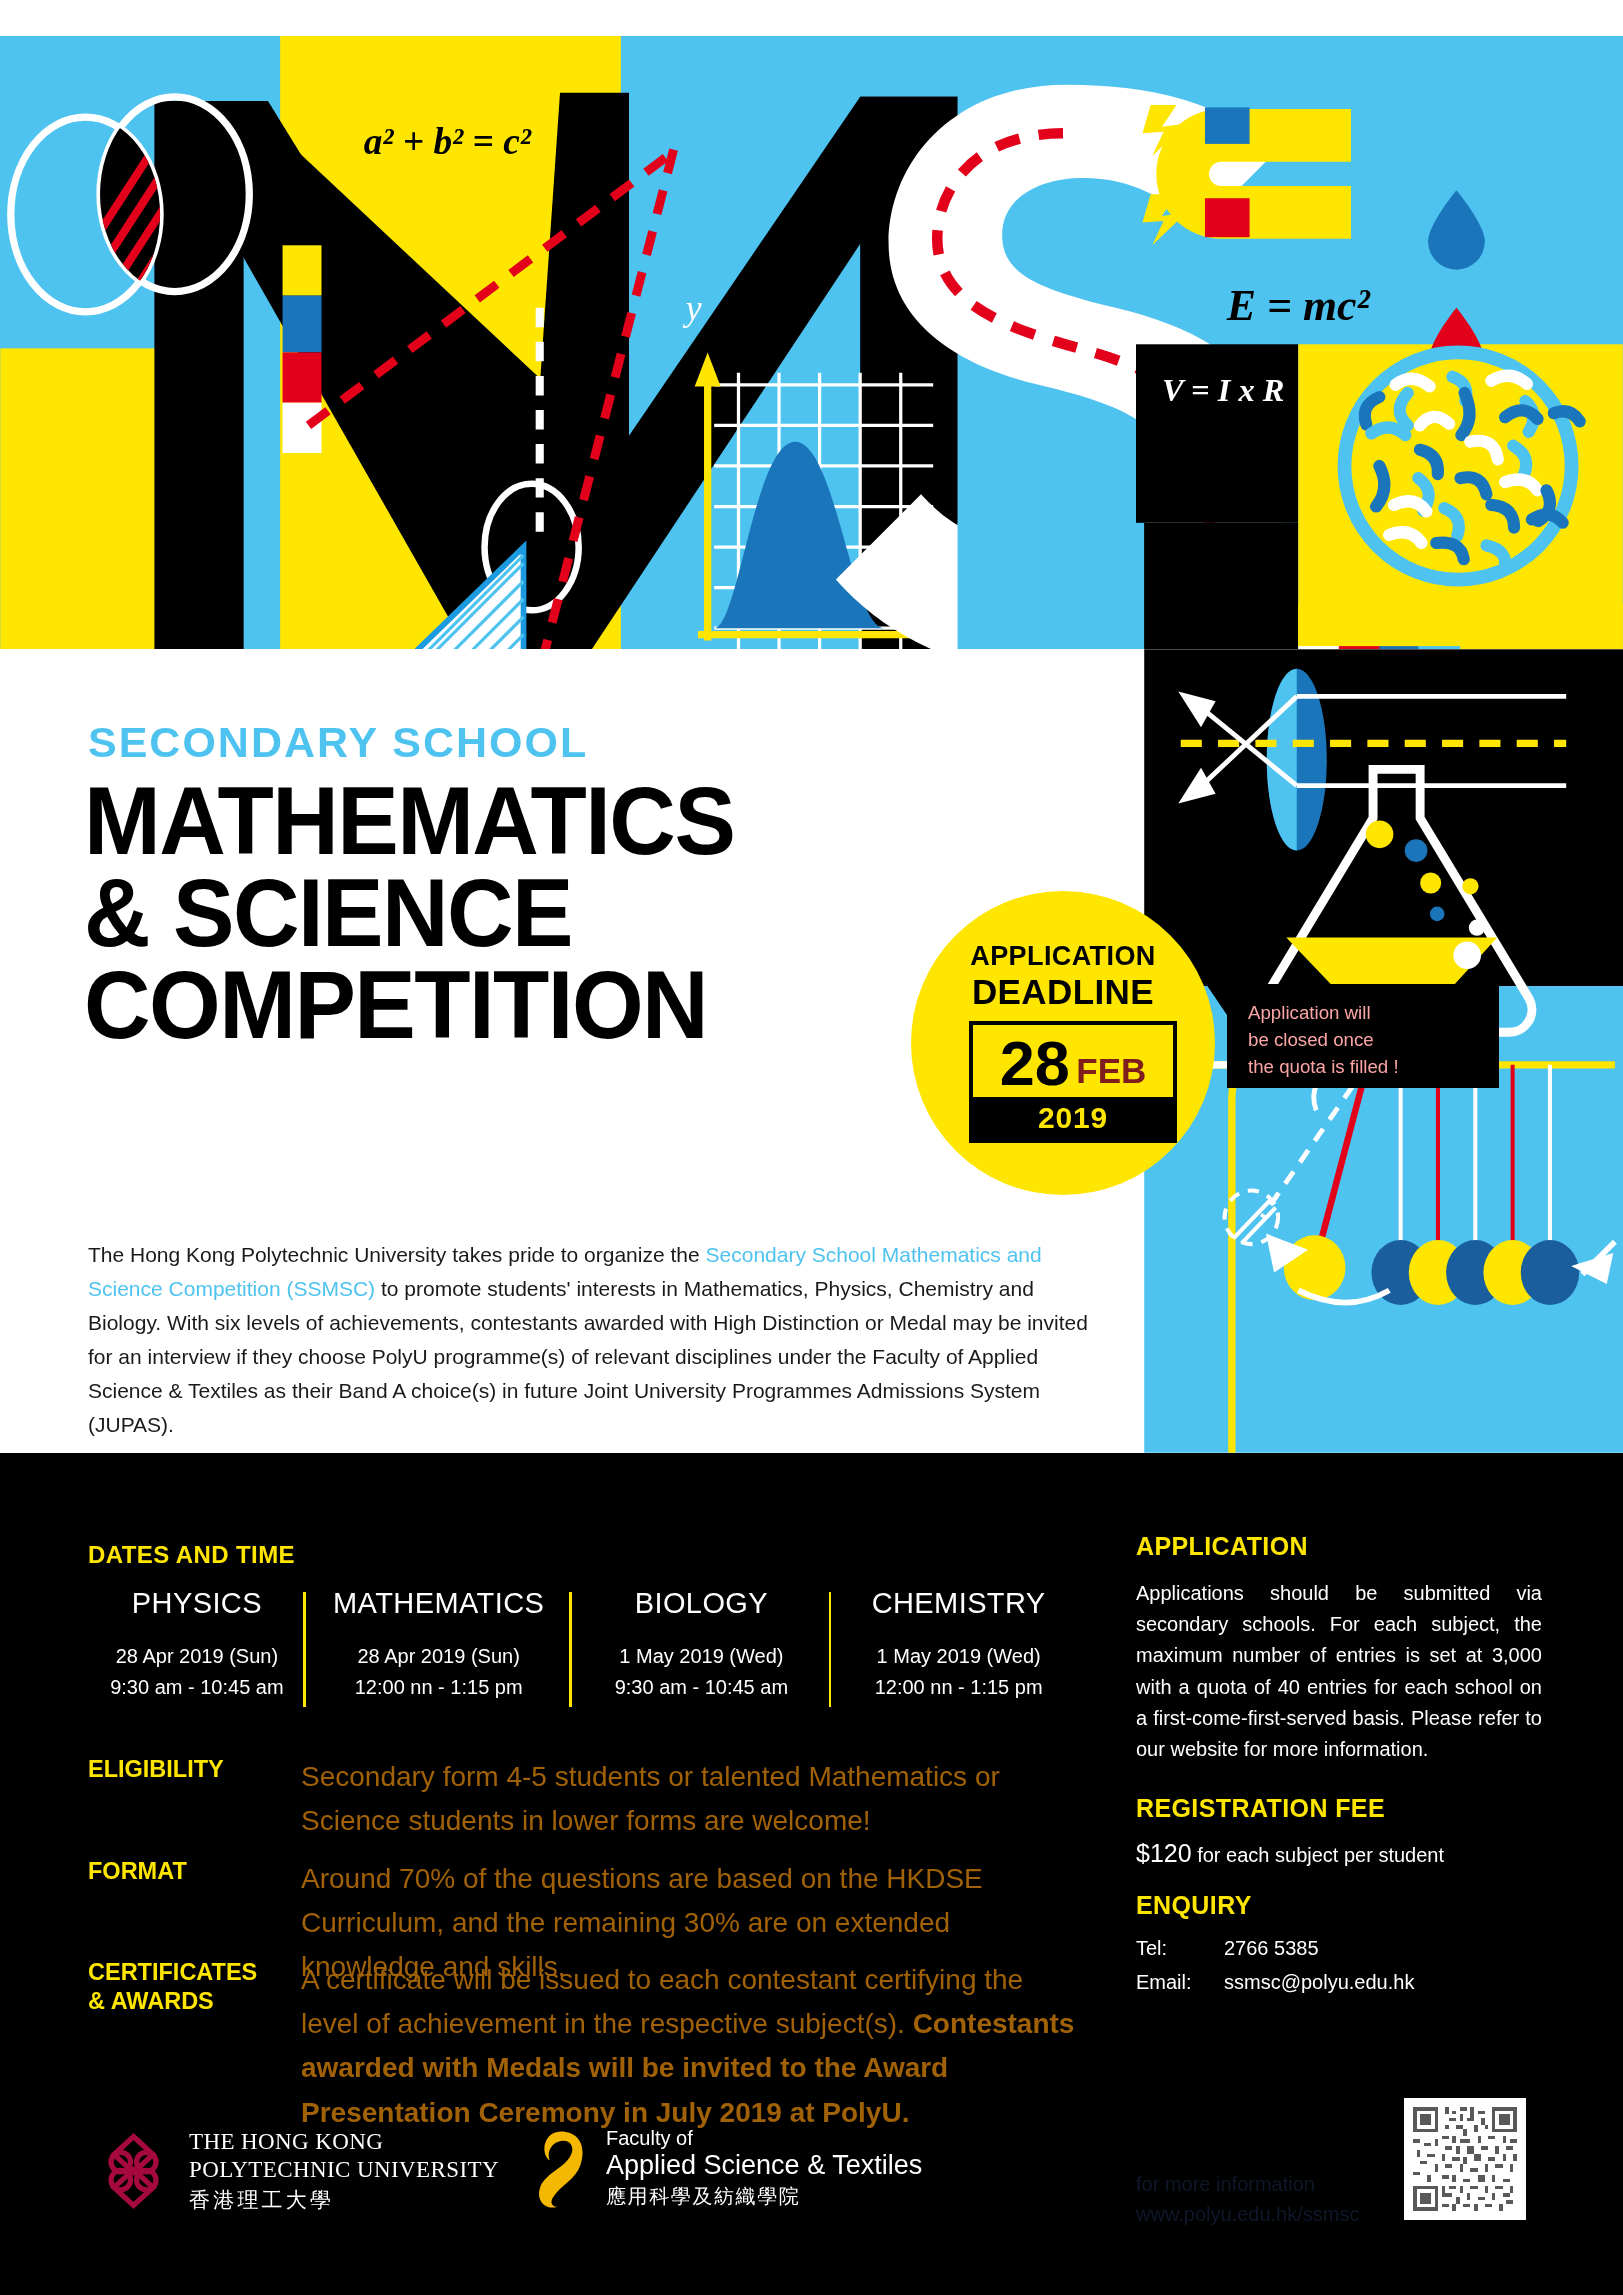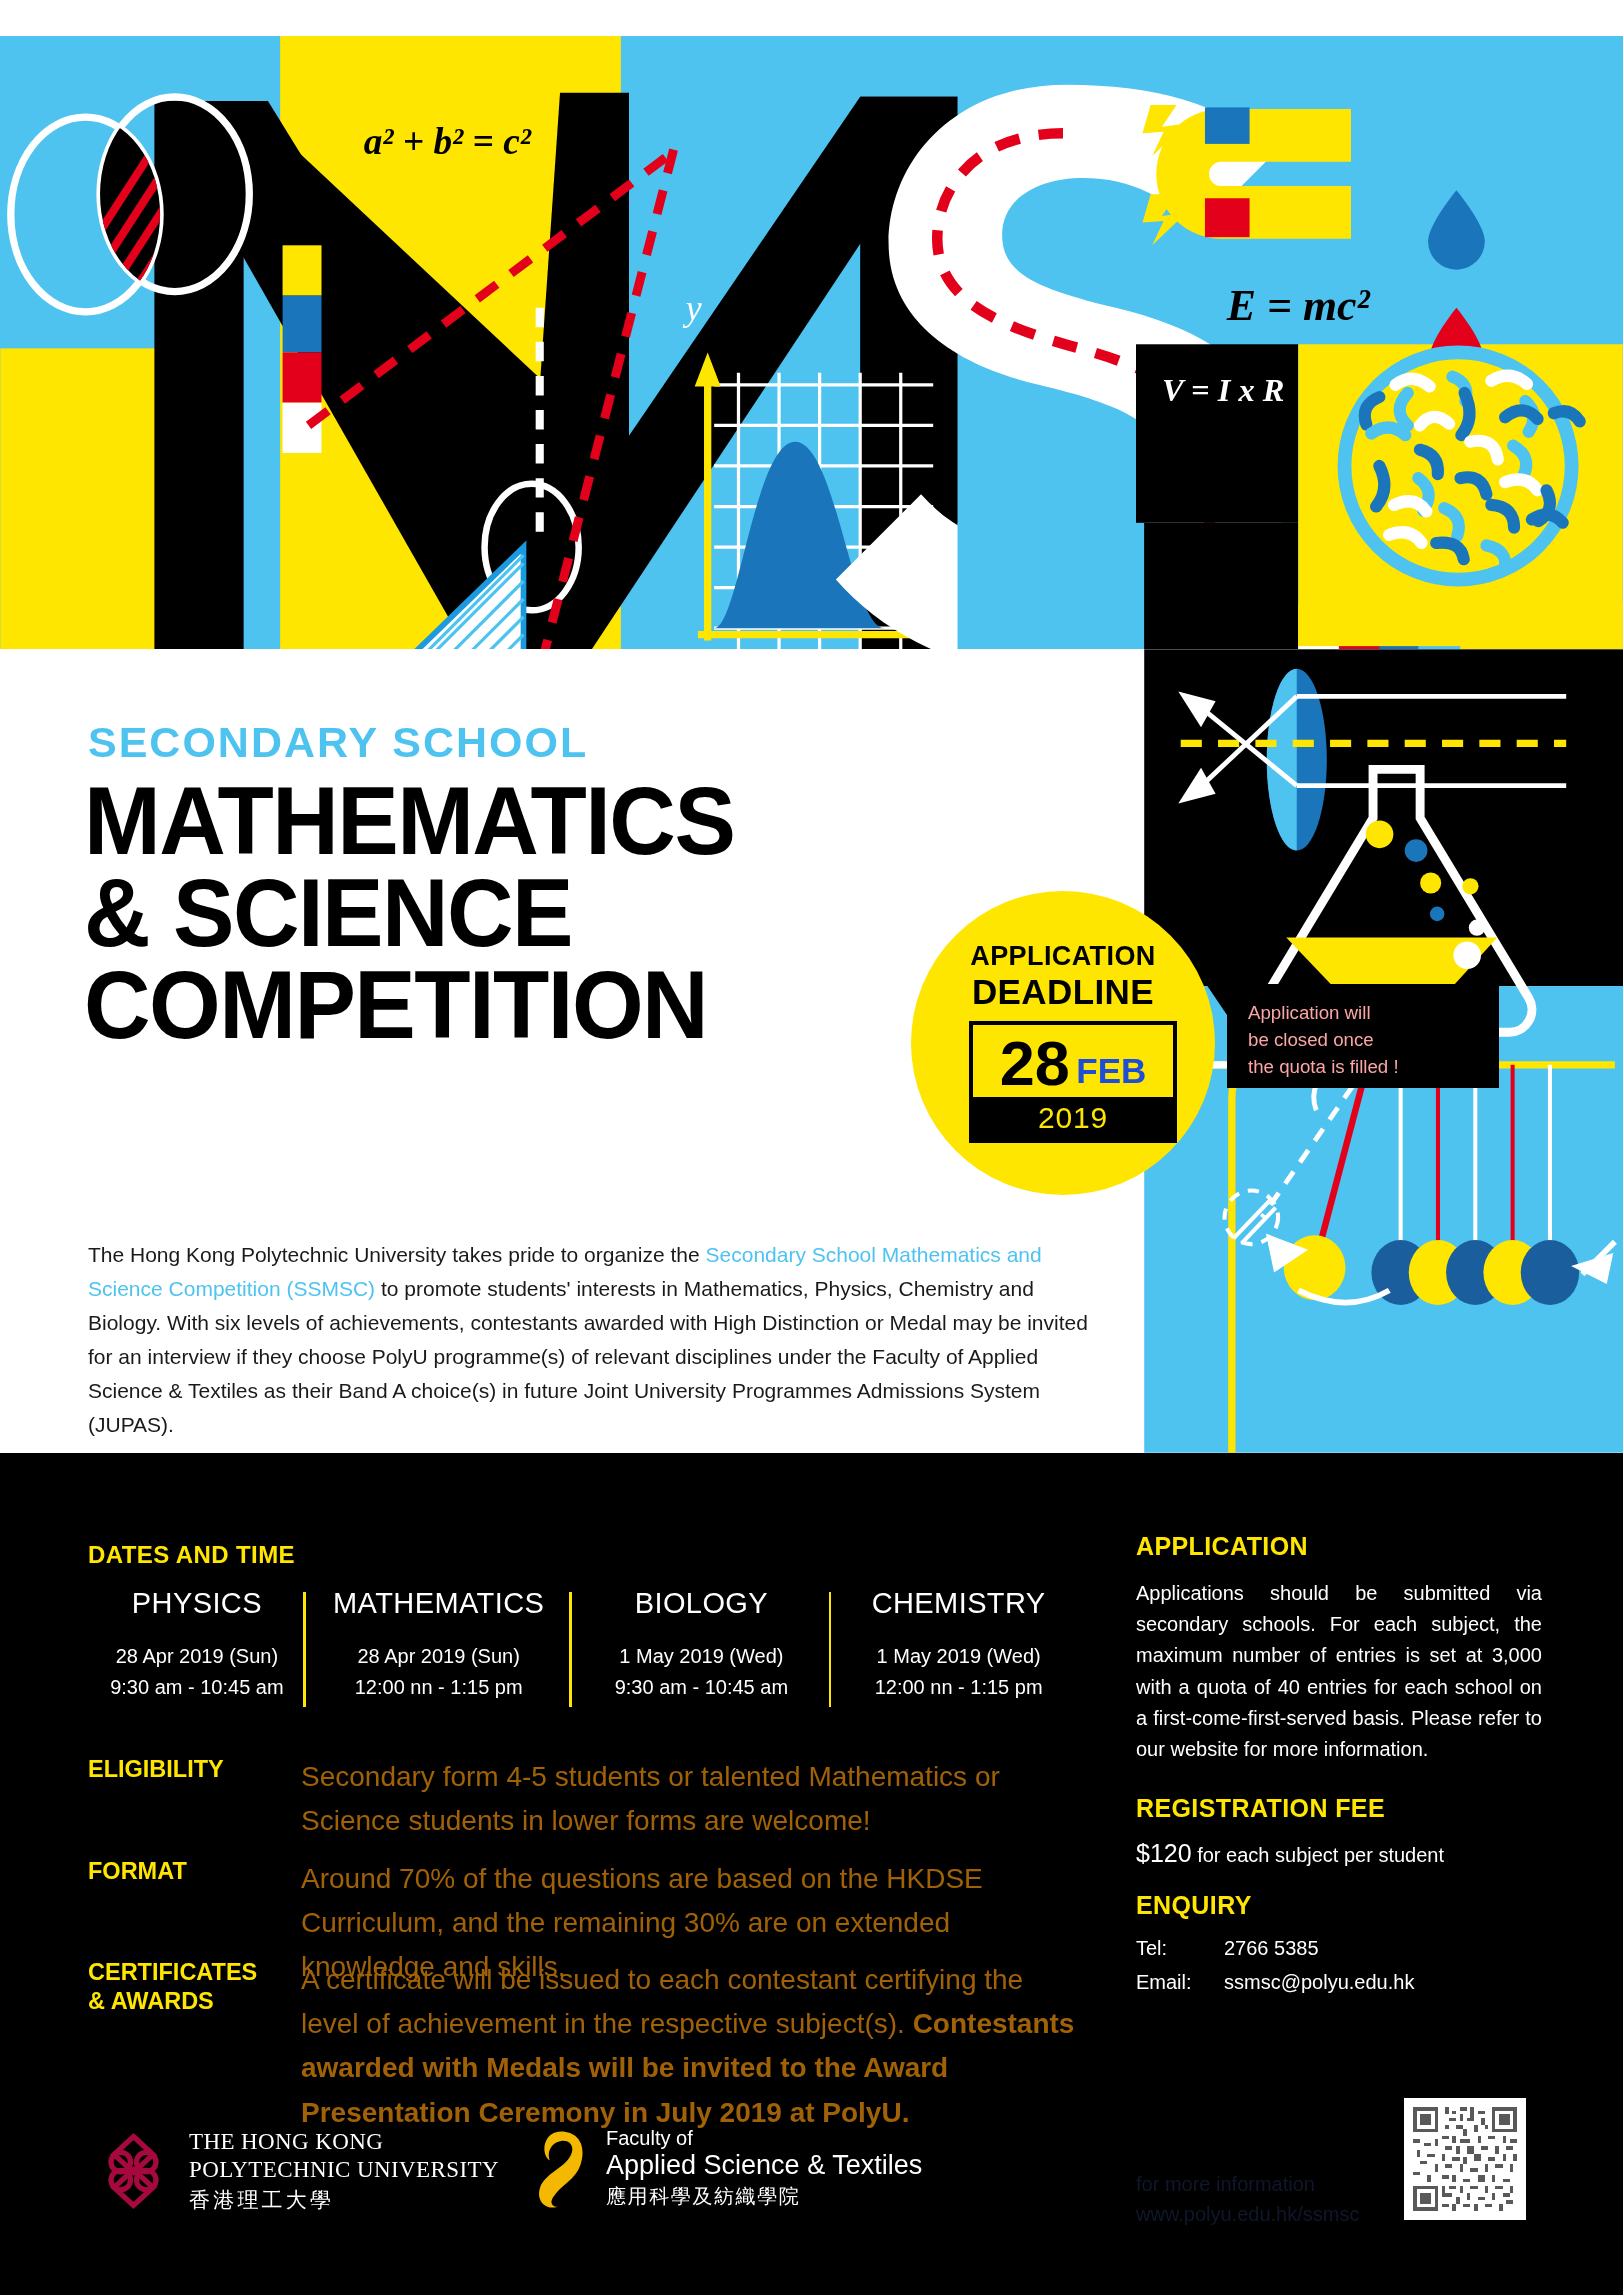--- a/index.html
+++ b/index.html
@@ -36,24 +36,24 @@
   .badge { position: absolute; left: 911px; top: 891px; width: 304px; height: 304px; border-radius: 50%;
            background: #ffe600; z-index: 30; }
   .badge-app { position: absolute; left: 0; right: 0; top: 50px; text-align: center; font-size: 27px;
                font-weight: 700; letter-spacing: 0.4px; color: #000; }
   .badge-dl { position: absolute; left: 0; right: 0; top: 81px; text-align: center; font-size: 35px;
               font-weight: 700; letter-spacing: 0.4px; color: #000; }
   .badge-box { position: absolute; left: 58px; top: 130px; width: 208px; height: 122px; border: 4.9px solid #000; }
   .badge-box .row1 { position: absolute; left:0; right:0; top: 3.2px; height: 71px; display: flex;
                      align-items: center; justify-content: center; gap: 6.5px; }
   .badge-day { font-size: 63px; font-weight: 700; color: #000; line-height: 1; }
-  .badge-mon { font-size: 35px; font-weight: 700; color: #1d4ed8; line-height: 1; padding-top: 13px; }
+  .badge-mon { font-size: 35px; font-weight: 700; color: #7f1d1d; line-height: 1; padding-top: 13px; }
   .badge-box .row2 { position: absolute; left: 0; right: 0; bottom: 0; height: 42px; background: #000;
                      display: flex; align-items: center; justify-content: center; }
-  .badge-year { font-size: 30px; font-weight: 400; color: #ffe600; letter-spacing: 0.8px; }
+  .badge-year { font-size: 30px; font-weight: 700; color: #ffe600; letter-spacing: 0.8px; }
 
   
   .bubble { position: absolute; left: 1227px; top: 984px; width: 272px; height: 104px; background: #000; z-index: 25; }
   .bubble:before { content: ""; position: absolute; left: -21px; top: 0px; width: 0; height: 0;
                    border-top: 0 solid transparent; border-bottom: 34px solid transparent; border-right: 23px solid #000; }
   .bubble p { color: #fca5a5; font-size: 18.7px; line-height: 1.45; padding: 14.6px 0 0 21px; }
 
   
   .sec-head { color: #ffe600; font-weight: 700; letter-spacing: 0.4px; }
   .datetime-title { position: absolute; left: 88px; top: 1541px; font-size: 24px; }

